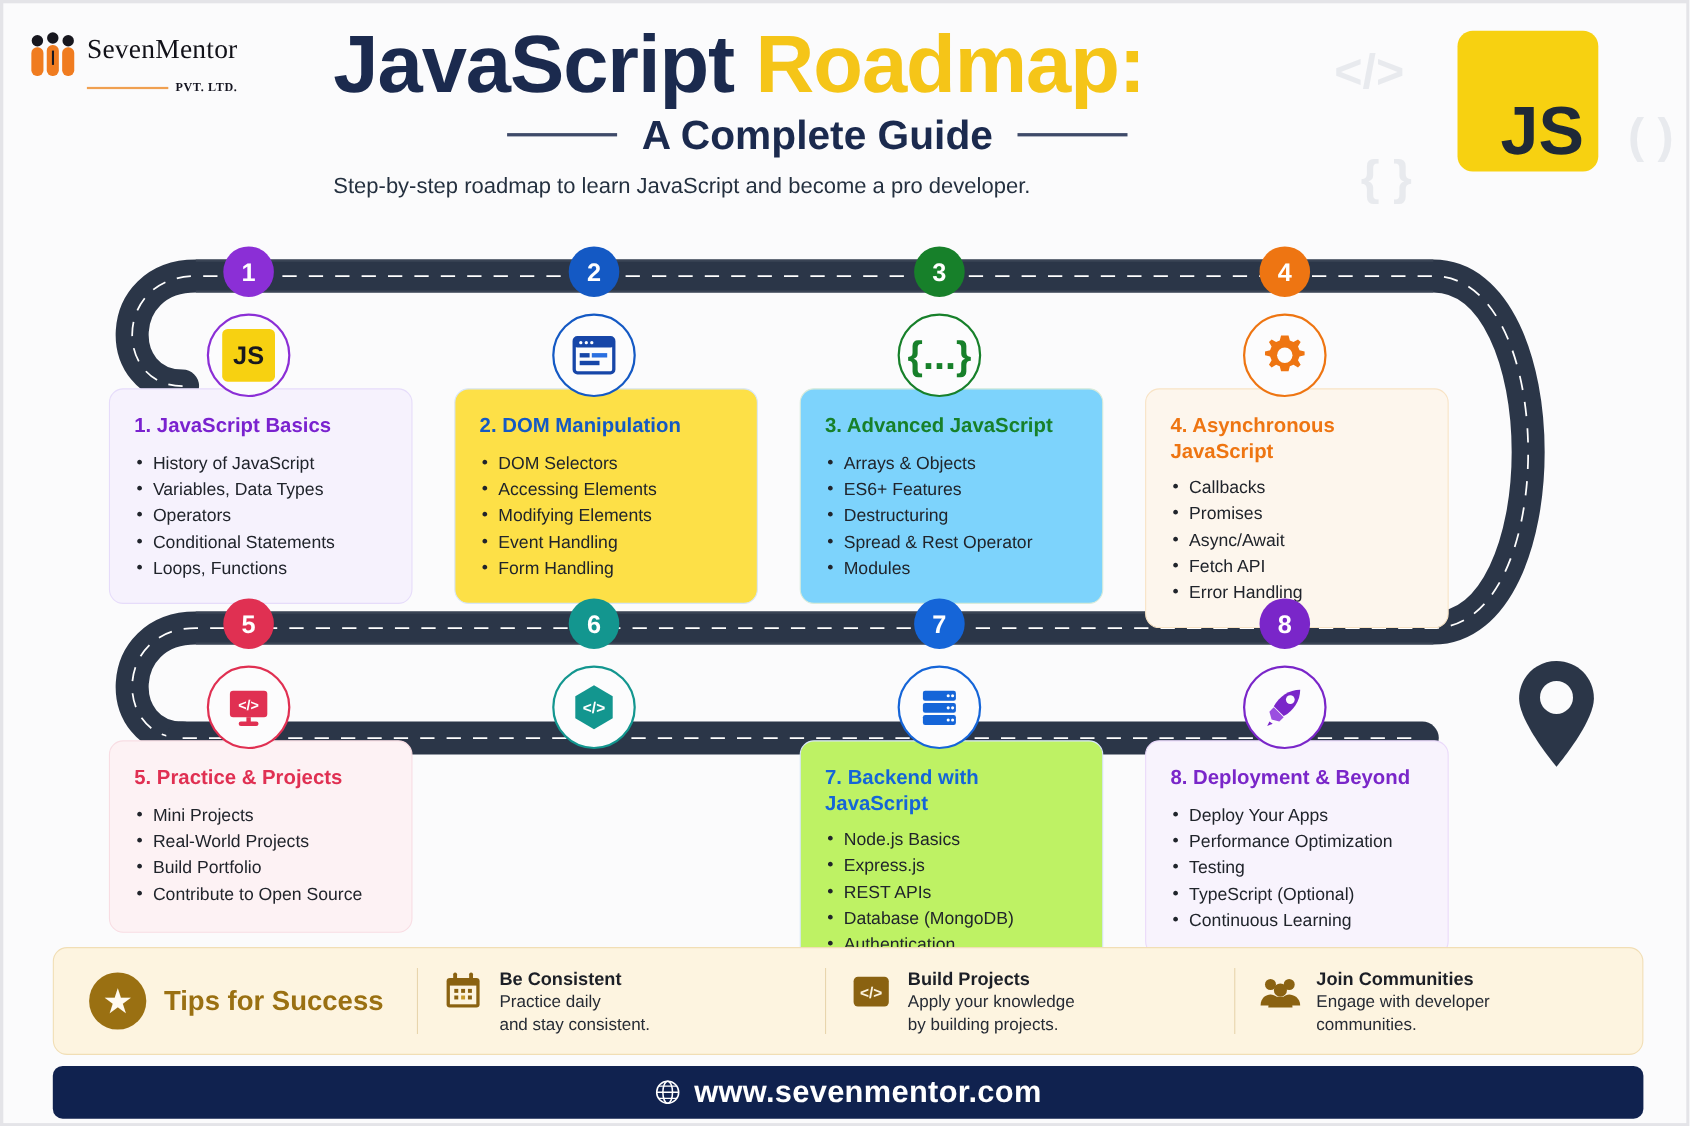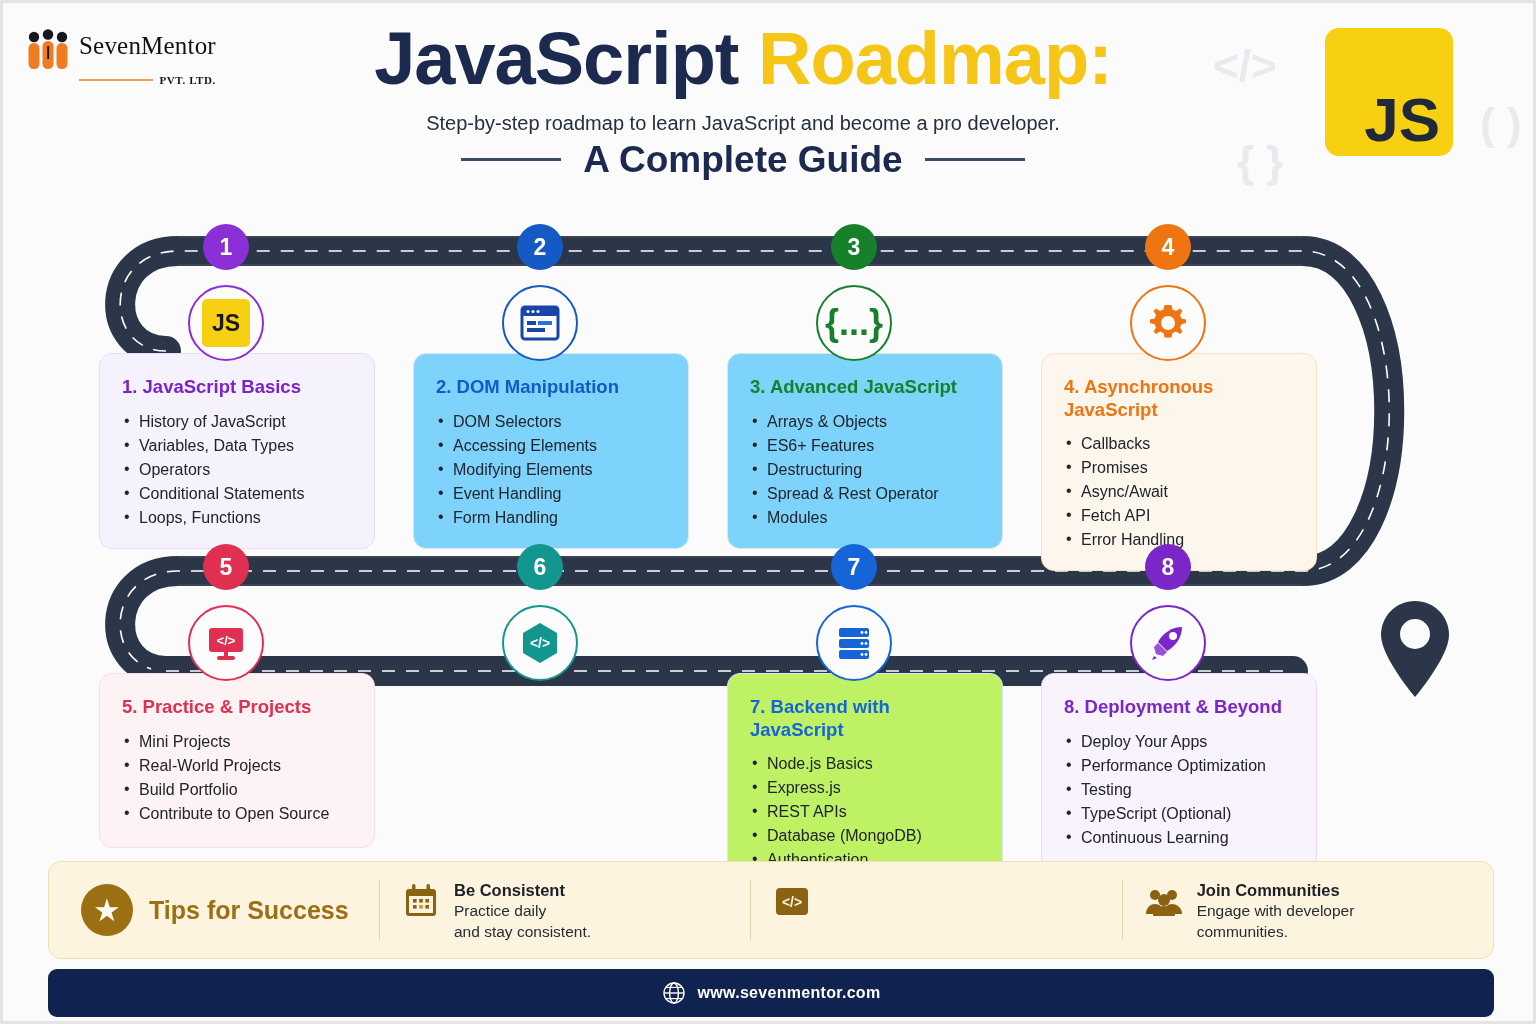--- a/index.html
+++ b/index.html
@@ -31,21 +31,21 @@
     font-family: "Liberation Serif", serif;
     font-size: 25px; color: #111118; letter-spacing: .2px; line-height: 1;
   }
   .logo-sub-row { display: flex; align-items: center; gap: 6px; margin-top: 16px; }
   .logo-rule { flex: 1; height: 2px; background: #f0a050; }
   .logo-sub {
     font-family: "Liberation Serif", serif;
     font-weight: bold; font-size: 11px; color: #141420; letter-spacing: .6px;
   }
 
-  #title-wrap { position: absolute; left: 300px; top: 18px; width: 880px; text-align: center; }
+  #title-wrap { position: absolute; left: 300px; top: 18px; width: 880px; text-align: left; }
   #title-main {
     font-size: 74px; font-weight: bold; letter-spacing: -1px; line-height: 1.04;
     white-space: nowrap;
   }
   #title-main .w1 { color: #1b2a4e; }
   #title-main .w2 { color: #f5c518; }
   #title-sub-row {
     display: flex; align-items: center; justify-content: center; gap: 22px; margin-top: 4px;
   }
   #title-sub-row .hr { width: 100px; height: 3px; background: #3e4a69; }
@@ -144,21 +144,21 @@
   .tip-icon { width: 38px; height: 38px; flex: none; color: #8a6211; margin-top: 2px; }
   .tip-title { font-size: 16.5px; font-weight: bold; color: #1c1f26; line-height: 1.3; }
   .tip-desc { font-size: 15.5px; color: #262b34; line-height: 1.32; }
 
   
   #footer {
     position: absolute; left: 45px; top: 966px; width: 1446px; height: 48px;
     background: #10224f; border-radius: 9px;
     display: flex; align-items: center; justify-content: center; gap: 12px;
   }
-  #footer-url { color: #ffffff; font-size: 16px; font-weight: bold; letter-spacing: .3px; }
+  #footer-url { color: #ffffff; font-size: 28px; font-weight: bold; letter-spacing: .3px; }
 </style>
 </head>
 <body>
 
 <div id="canvas">
 
   <div id="logo">
     <div id="logo-mark">
       <svg width="46" height="44" viewBox="0 0 46 44">
         <circle cx="9" cy="8" r="5.2" fill="#17171f"></circle>
@@ -176,26 +176,26 @@
         <div class="logo-rule"></div>
         <div class="logo-sub">PVT. LTD.</div>
       </div>
     </div>
   </div>
 
   <div id="title-wrap">
     <div id="title-main">
       <span class="w1">JavaScript </span><span class="w2">Roadmap:</span>
     </div>
-    <div id="tagline">Step-by-step roadmap to learn JavaScript and become a pro developer.</div>
     <div id="title-sub-row">
       <div class="hr"></div>
       <div id="title-sub">A Complete Guide</div>
       <div class="hr"></div>
     </div>
+    <div id="tagline">Step-by-step roadmap to learn JavaScript and become a pro developer.</div>
   </div>
 
   <div class="code-glyph" id="glyph-angle">&lt;/&gt;</div>
   <div class="code-glyph" id="glyph-brace">{ }</div>
   <div class="code-glyph" id="glyph-paren">( )</div>
   <div id="js-badge">
     <span>JS</span>
   </div>
 
   <svg id="road" viewBox="0 0 1536 540">
@@ -250,21 +250,21 @@
           <rect x="3" y="5" width="36" height="32" rx="3" fill="none" stroke="#1746a8" stroke-width="3"></rect>
           <rect x="3" y="5" width="36" height="9" rx="3" fill="#1746a8"></rect>
           <circle cx="9" cy="9.5" r="1.5" fill="#fff"></circle>
             <circle cx="14" cy="9.5" r="1.5" fill="#fff"></circle>
             <circle cx="19" cy="9.5" r="1.5" fill="#fff"></circle>
           <rect x="8" y="19" width="9" height="4" fill="#1746a8"></rect>
           <rect x="19" y="19" width="14" height="4" fill="#2a6fe0"></rect>
           <rect x="8" y="26" width="18" height="4" fill="#1746a8"></rect>
         </svg>
       </div>
-      <div class="card" style="background:#7dd3fc;border:1.5px solid #d7e6f8">
+      <div class="card" style="background:#fde047;border:1.5px solid #d7e6f8">
         <h3 style="color:#1459c4">2. DOM Manipulation</h3>
         <ul>
           <li>DOM Selectors</li>
           <li>Accessing Elements</li>
           <li>Modifying Elements</li>
           <li>Event Handling</li>
           <li>Form Handling</li>
         </ul>
       </div>
     </div>
@@ -420,20 +420,25 @@
       </div>
     </div>
 
     <div class="tip">
       <div class="tip-icon">
         <svg width="38" height="38" viewBox="0 0 38 38">
           <rect x="3" y="6" width="32" height="27" rx="4" fill="#8a6211"></rect>
           <text x="19" y="25" font-family="Liberation Sans, sans-serif" font-size="14" font-weight="bold" fill="#fdf4e0" text-anchor="middle">&lt;/&gt;</text>
         </svg>
       </div>
+      <div>
+        <div class="tip-title">Build Projects</div>
+        <div class="tip-desc">Apply your knowledge</div>
+        <div class="tip-desc">by building projects.</div>
+      </div>
     </div>
 
 
     <div class="tip">
       <div class="tip-icon">
         <svg width="38" height="38" viewBox="0 0 38 38">
           <circle cx="10" cy="13" r="5" fill="#8a6211"></circle>
           <circle cx="27" cy="13" r="5" fill="#8a6211"></circle>
           <circle cx="19" cy="18" r="6" fill="#8a6211"></circle>
           <path d="M1 32 C1 25 6 22 10 22 C14 22 19 25 19 32 Z" fill="#8a6211"></path>

